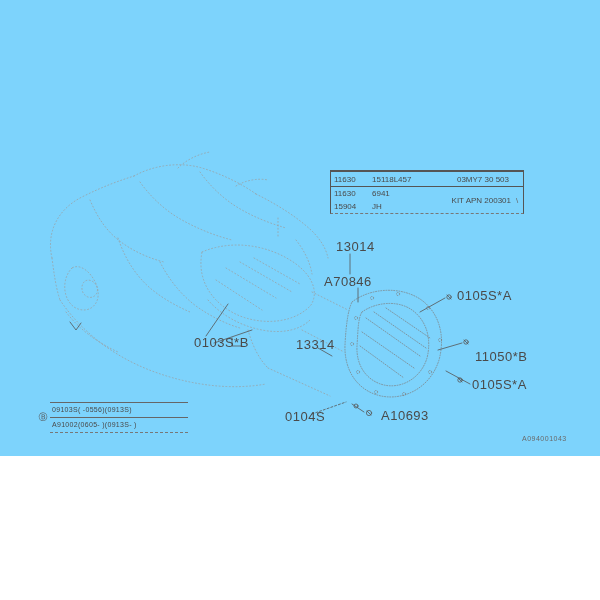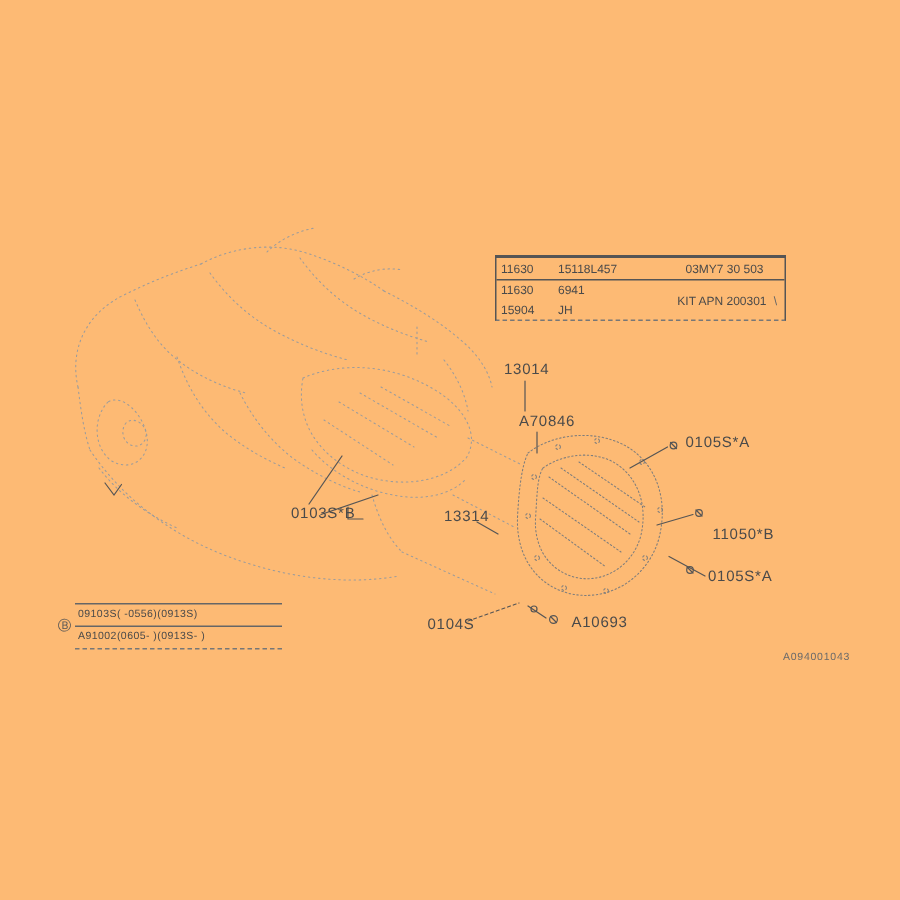--- a/index.html
+++ b/index.html
@@ -1,22 +1,22 @@
 <!DOCTYPE html>
 <html><head>
 <meta charset="utf-8">
 <style>
   html,body{margin:0;padding:0;}
   body{width:600px;height:600px;background:#ffffff;overflow:hidden;
        font-family:"Liberation Sans", sans-serif;}
-  .canvas{position:relative;width:600px;height:600px;background:#fdba74;}
+  .canvas{position:relative;width:600px;height:456px;background:#7dd3fc;}
   svg.art{position:absolute;left:0;top:0;width:600px;height:600px;}
 
   
-  .callout{position:absolute;font-size:10px;letter-spacing:.5px;color:#4a4a4a;
+  .callout{position:absolute;font-size:13px;letter-spacing:.5px;color:#4a4a4a;
            white-space:nowrap;line-height:8px;}
 
   
   .info-table{position:absolute;left:330px;top:170px;width:192px;
               border-left:1px solid #555;border-right:1px solid #555;
               border-top:2px solid #555;border-bottom:1px dashed #777;
               font-size:8px;color:#4a4a4a;background:transparent;}
   .it-row1{display:grid;grid-template-columns:38px 74px 1fr;height:14px;
            align-items:center;border-bottom:1px solid #555;}
   .it-row1 .c3{text-align:center;padding-right:3px;}
@@ -136,21 +136,21 @@
       <span class="cell" style="grid-column:1;grid-row:1">11630</span>
       <span class="cell" style="grid-column:2;grid-row:1">6941</span>
       <span class="cell" style="grid-column:1;grid-row:2">15904</span>
       <span class="cell" style="grid-column:2;grid-row:2">JH</span>
       <span class="it-merged">KIT APN 200301</span>
       <span class="it-tick">\</span>
     </div>
   </div>
 
   <span class="callout" style="left:336px;top:243px">13014</span>
-  <span class="callout" style="left:346px;top:278px">A70846</span>
+  <span class="callout" style="left:324px;top:278px">A70846</span>
   <span class="callout" style="left:457px;top:292px">0105S*A</span>
   <span class="callout" style="left:475px;top:353px">11050*B</span>
   <span class="callout" style="left:472px;top:381px">0105S*A</span>
   <span class="callout" style="left:381px;top:412px">A10693</span>
   <span class="callout" style="left:285px;top:413px">0104S</span>
   <span class="callout" style="left:194px;top:339px">0103S*B</span>
   <span class="callout" style="left:296px;top:341px">13314</span>
 
   <div class="legend">
     <span class="legend-symbol">Ⓑ</span>

